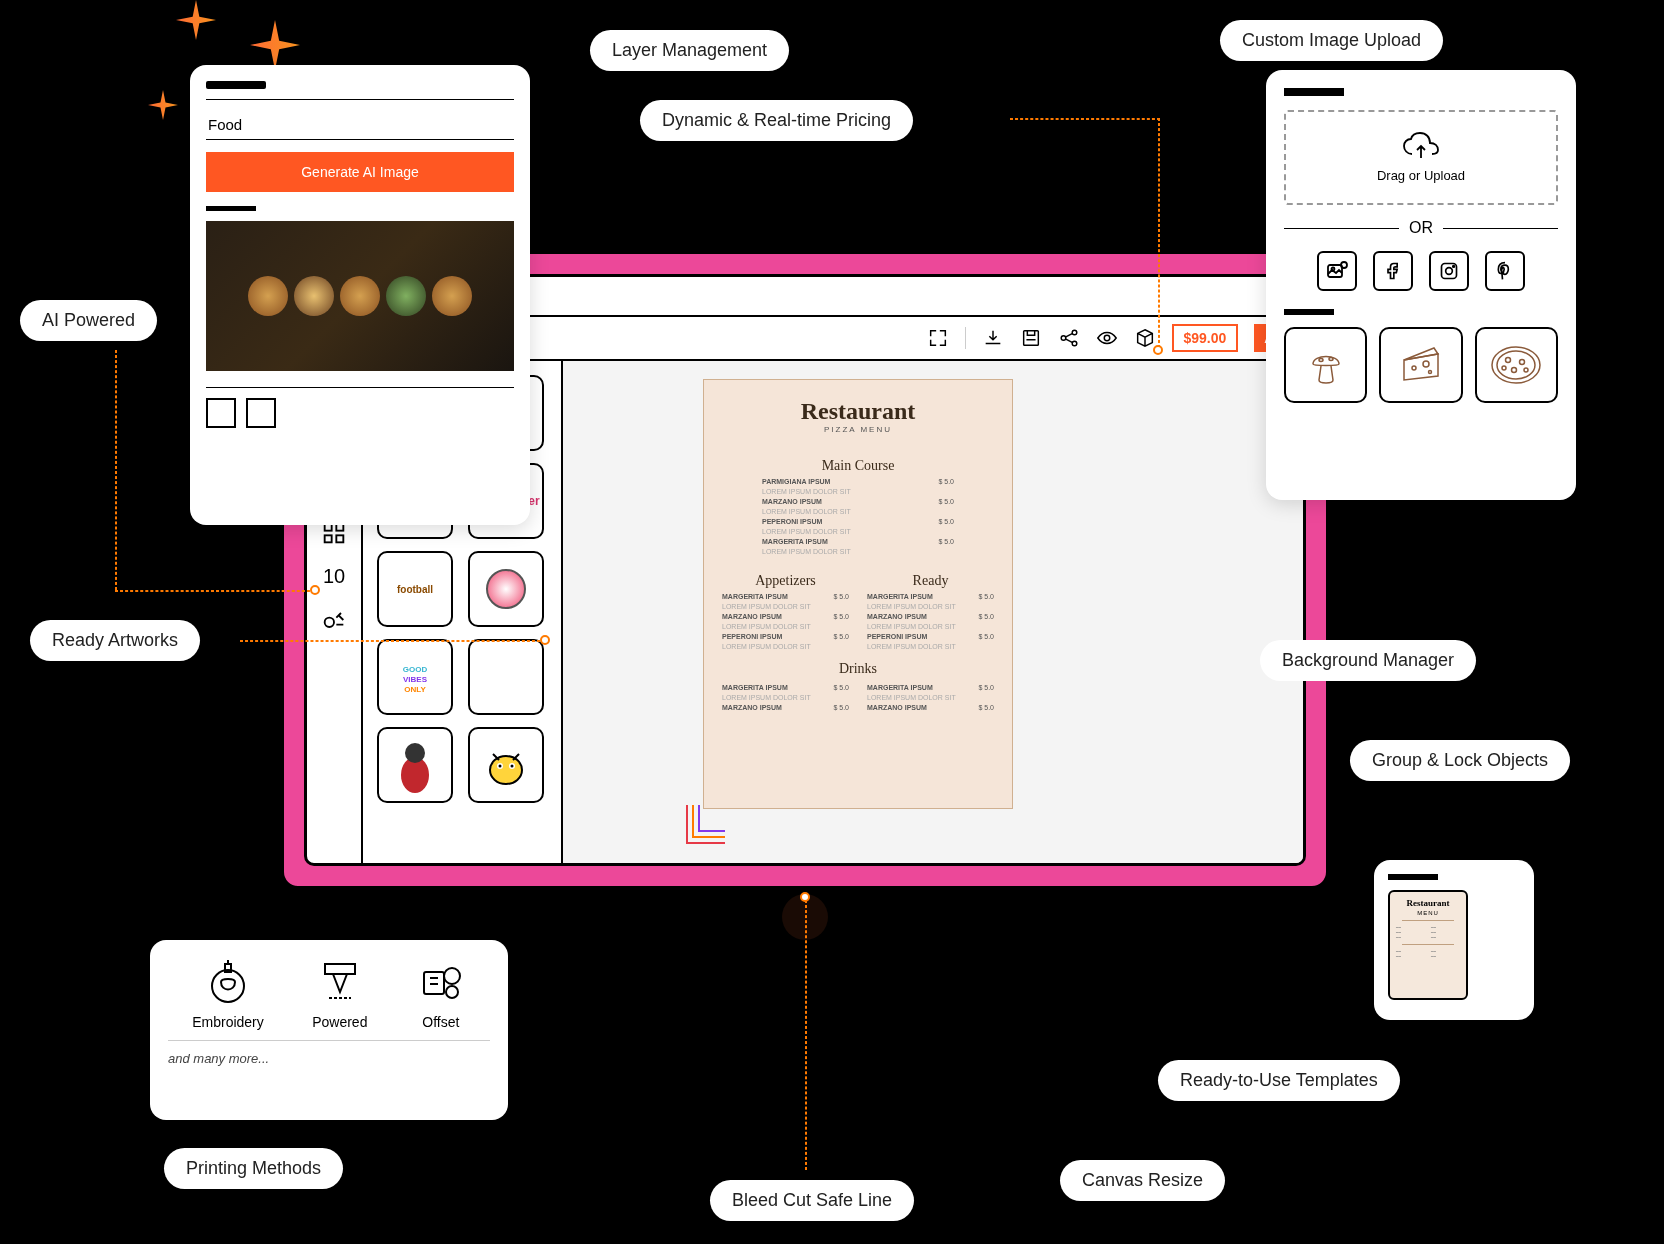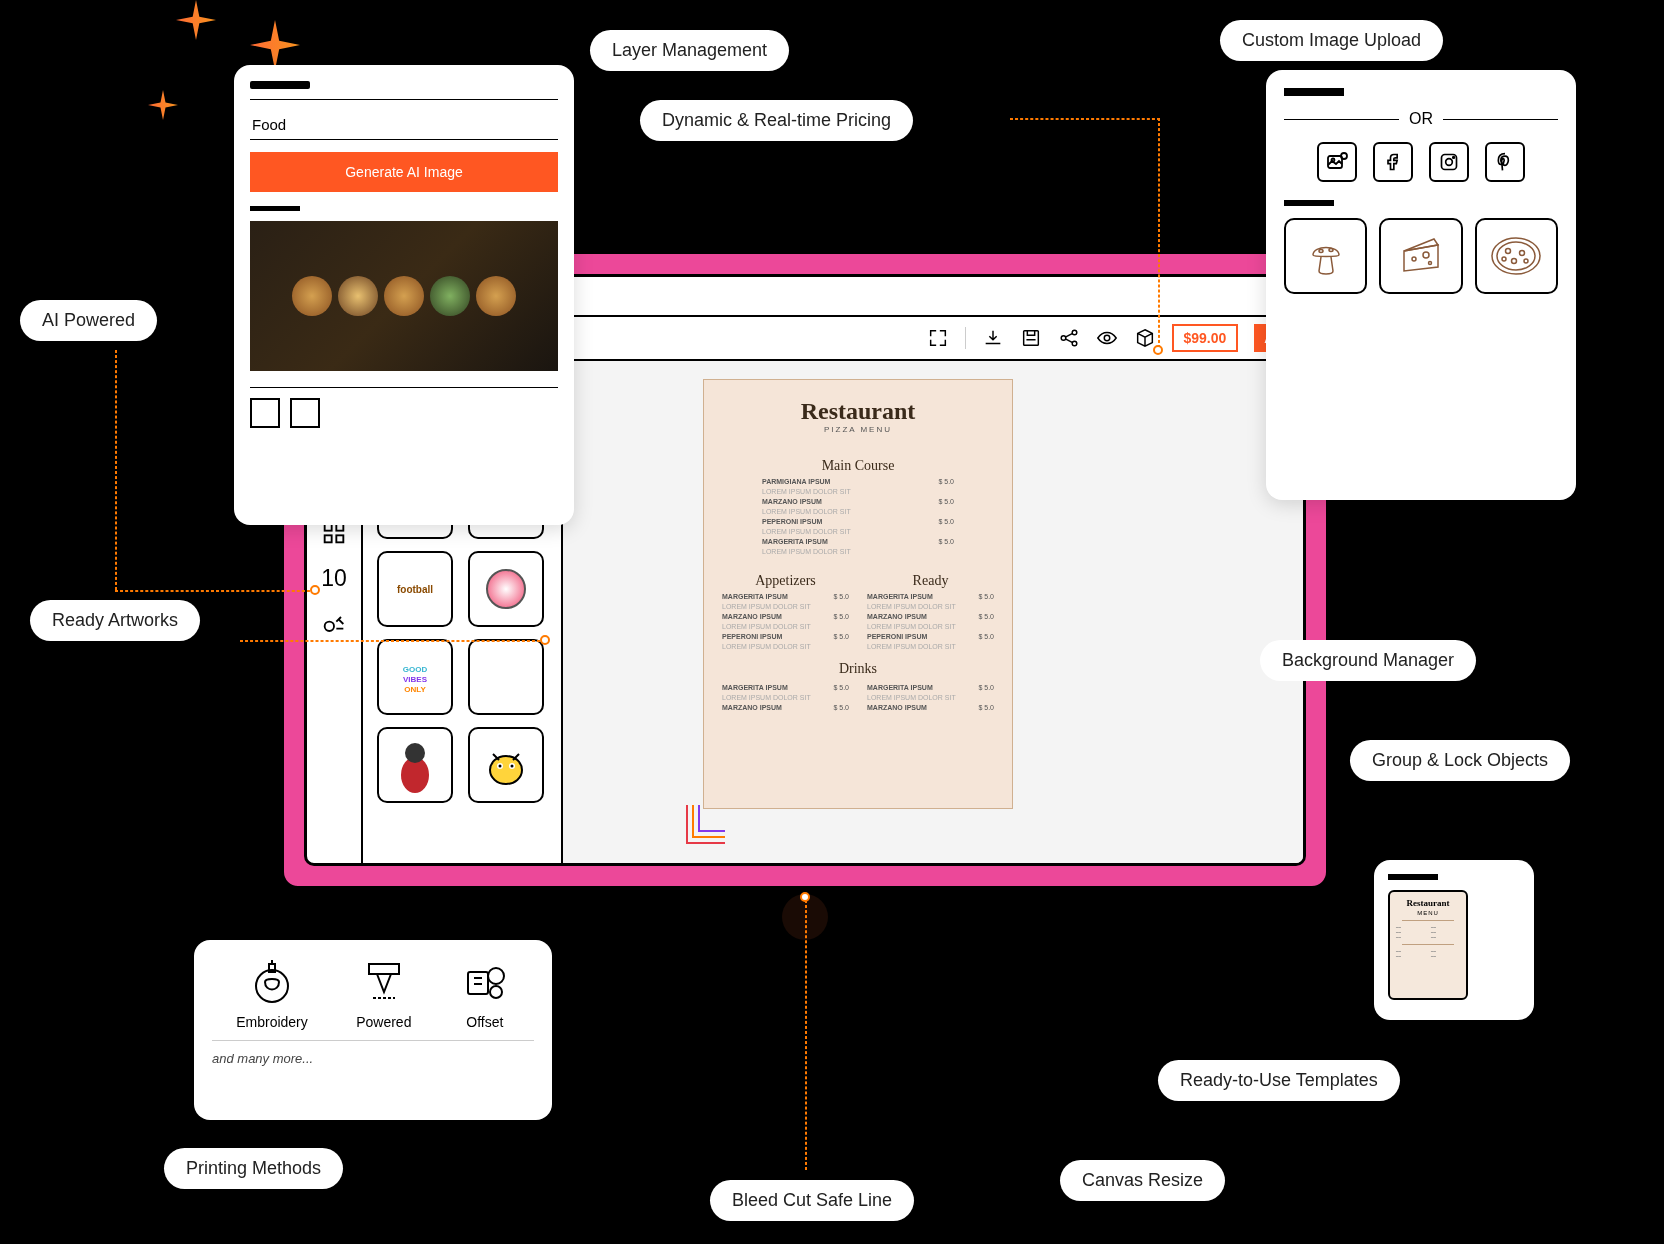--- a/index.html
+++ b/index.html
@@ -1,20 +1,20 @@
 <!DOCTYPE html>
 <html><head>
 <meta charset="utf-8">
 <style>
 * { margin: 0; padding: 0; box-sizing: border-box; }
 body { background: #000; font-family: -apple-system, BlinkMacSystemFont, "Segoe UI", Arial, sans-serif; width: 1664px; height: 1244px; position: relative; overflow: hidden; }
 
 .pill { position: absolute; background: #fff; border-radius: 24px; padding: 10px 22px; font-size: 18px; font-weight: 500; color: #222; white-space: nowrap; }
 
-.card { position: absolute; background: #fff; border-radius: 16px; box-shadow: 0 4px 20px rgba(0,0,0,0.15); margin-left: 44px; }
+.card { position: absolute; background: #fff; border-radius: 16px; box-shadow: 0 4px 20px rgba(0,0,0,0.15); }
 
 .sparkle { position: absolute; }
 
 
 .monitor { position: absolute; left: 280px; top: 250px; width: 1050px; height: 640px; background: #ec4899; border: 4px solid #000; border-radius: 18px; }
 .screen { position: absolute; left: 20px; top: 20px; right: 20px; bottom: 20px; background: #fff; border: 3px solid #000; border-radius: 10px; overflow: hidden; }
 .topbar { height: 40px; border-bottom: 2px solid #000; display: flex; align-items: center; padding: 0 10px; gap: 10px; }
 .tab-slot { width: 110px; height: 22px; border: 2px solid #000; }
 .toolbar { height: 44px; border-bottom: 2px solid #000; display: flex; align-items: center; padding: 0 10px; gap: 10px; }
 .tool-box { width: 70px; height: 24px; border: 2px solid #000; }
@@ -166,21 +166,21 @@
         <svg class="side-icon" viewBox="0 0 24 24" fill="none" stroke="#000" stroke-width="1.6">
             <path d="M5 6 C5 5 6 4 7 4 L9 4 L11 6 L17 6 C18 6 19 7 19 8 L19 17 C19 18 18 19 17 19 L7 19 C6 19 5 18 5 17 Z"></path>
             <circle cx="12" cy="13" r="3"></circle>
           </svg>
         <svg class="side-icon" viewBox="0 0 24 24" fill="none" stroke="#000" stroke-width="1.6">
             <rect x="4" y="4" width="6" height="6"></rect>
             <rect x="14" y="4" width="6" height="6"></rect>
             <rect x="4" y="14" width="6" height="6"></rect>
             <rect x="14" y="14" width="6" height="6"></rect>
           </svg>
-        <div style="font-size:23px;font-weight:500">10</div>
+        <div style="font-size:20px;font-weight:500">10</div>
         <svg class="side-icon" viewBox="0 0 24 24" fill="none" stroke="#000" stroke-width="1.6">
             <circle cx="8" cy="14" r="4"></circle>
             <path d="M14 10 L18 6 M16 8 L20 12 M14 16 L20 16"></path>
           </svg>
       </div>
       <div class="artwork-panel">
         <div class="artwork-grid">
           <div class="artwork-tile" style="white-space:pre-line;line-height:1.2">YOU
 MAKE
 ME
@@ -370,20 +370,27 @@
   </div>
   <div class="divider" style="margin-top:16px"></div>
   <div class="ai-footer-boxes">
     <div class="small-box"></div>
     <div class="small-box"></div>
   </div>
 </div>
 
 <div class="card upload-card">
   <div class="upload-header-line"></div>
+  <div class="dropzone">
+    <svg width="38" height="30" viewBox="0 0 38 30" fill="none" stroke="#000" stroke-width="1.8">
+        <path d="M10 22 C5 22 2 18 2 14 C2 10 5 7 9 7 C10 3 14 1 18 1 C24 1 28 5 28 11 C33 11 36 14 36 18 C36 21 33 22 30 22"></path>
+        <path d="M19 26 L19 14 M15 18 L19 14 L23 18"></path>
+      </svg>
+    <span style="font-size:13px">Drag or Upload</span>
+  </div>
   <div class="or-row">
     <div class="or-line"></div>
       <span>OR</span>
       <div class="or-line"></div>
   </div>
   <div class="social-row">
     <div class="social-box">
         <svg width="24" height="24" viewBox="0 0 24 24" fill="none" stroke="#000" stroke-width="1.8">
           <rect x="3" y="6" width="14" height="12" rx="2"></rect>
           <circle cx="8" cy="10" r="1.5"></circle>
@@ -490,21 +497,21 @@
       <div style="flex:1">━━<br>━━</div>
         <div style="flex:1">━━<br>━━</div>
     </div>
   </div>
 </div>
 
 <div class="pill" style="left:590px;top:30px">Layer Management</div>
 <div class="pill" style="left:1220px;top:20px">Custom Image Upload</div>
 <div class="pill" style="left:640px;top:100px">Dynamic &amp; Real-time Pricing</div>
 <div class="pill" style="left:20px;top:300px">AI Powered</div>
-<div class="pill" style="left:30px;top:600px">Ready Artworks</div>
+<div class="pill" style="left:30px;top:620px">Ready Artworks</div>
 <div class="pill" style="left:1260px;top:640px">Background Manager</div>
 <div class="pill" style="left:1350px;top:740px">Group &amp; Lock Objects</div>
 <div class="pill" style="left:1158px;top:1060px">Ready-to-Use Templates</div>
 <div class="pill" style="left:1060px;top:1160px">Canvas Resize</div>
 <div class="pill" style="left:710px;top:1180px">Bleed Cut Safe Line</div>
 <div class="pill" style="left:164px;top:1148px">Printing Methods</div>
 
 <div class="connector" style="left:115px;top:350px;width:1px;height:240px"></div>
 <div class="connector" style="left:115px;top:590px;width:200px;height:1px"></div>
 <div class="dot" style="left:310px;top:585px"></div>

